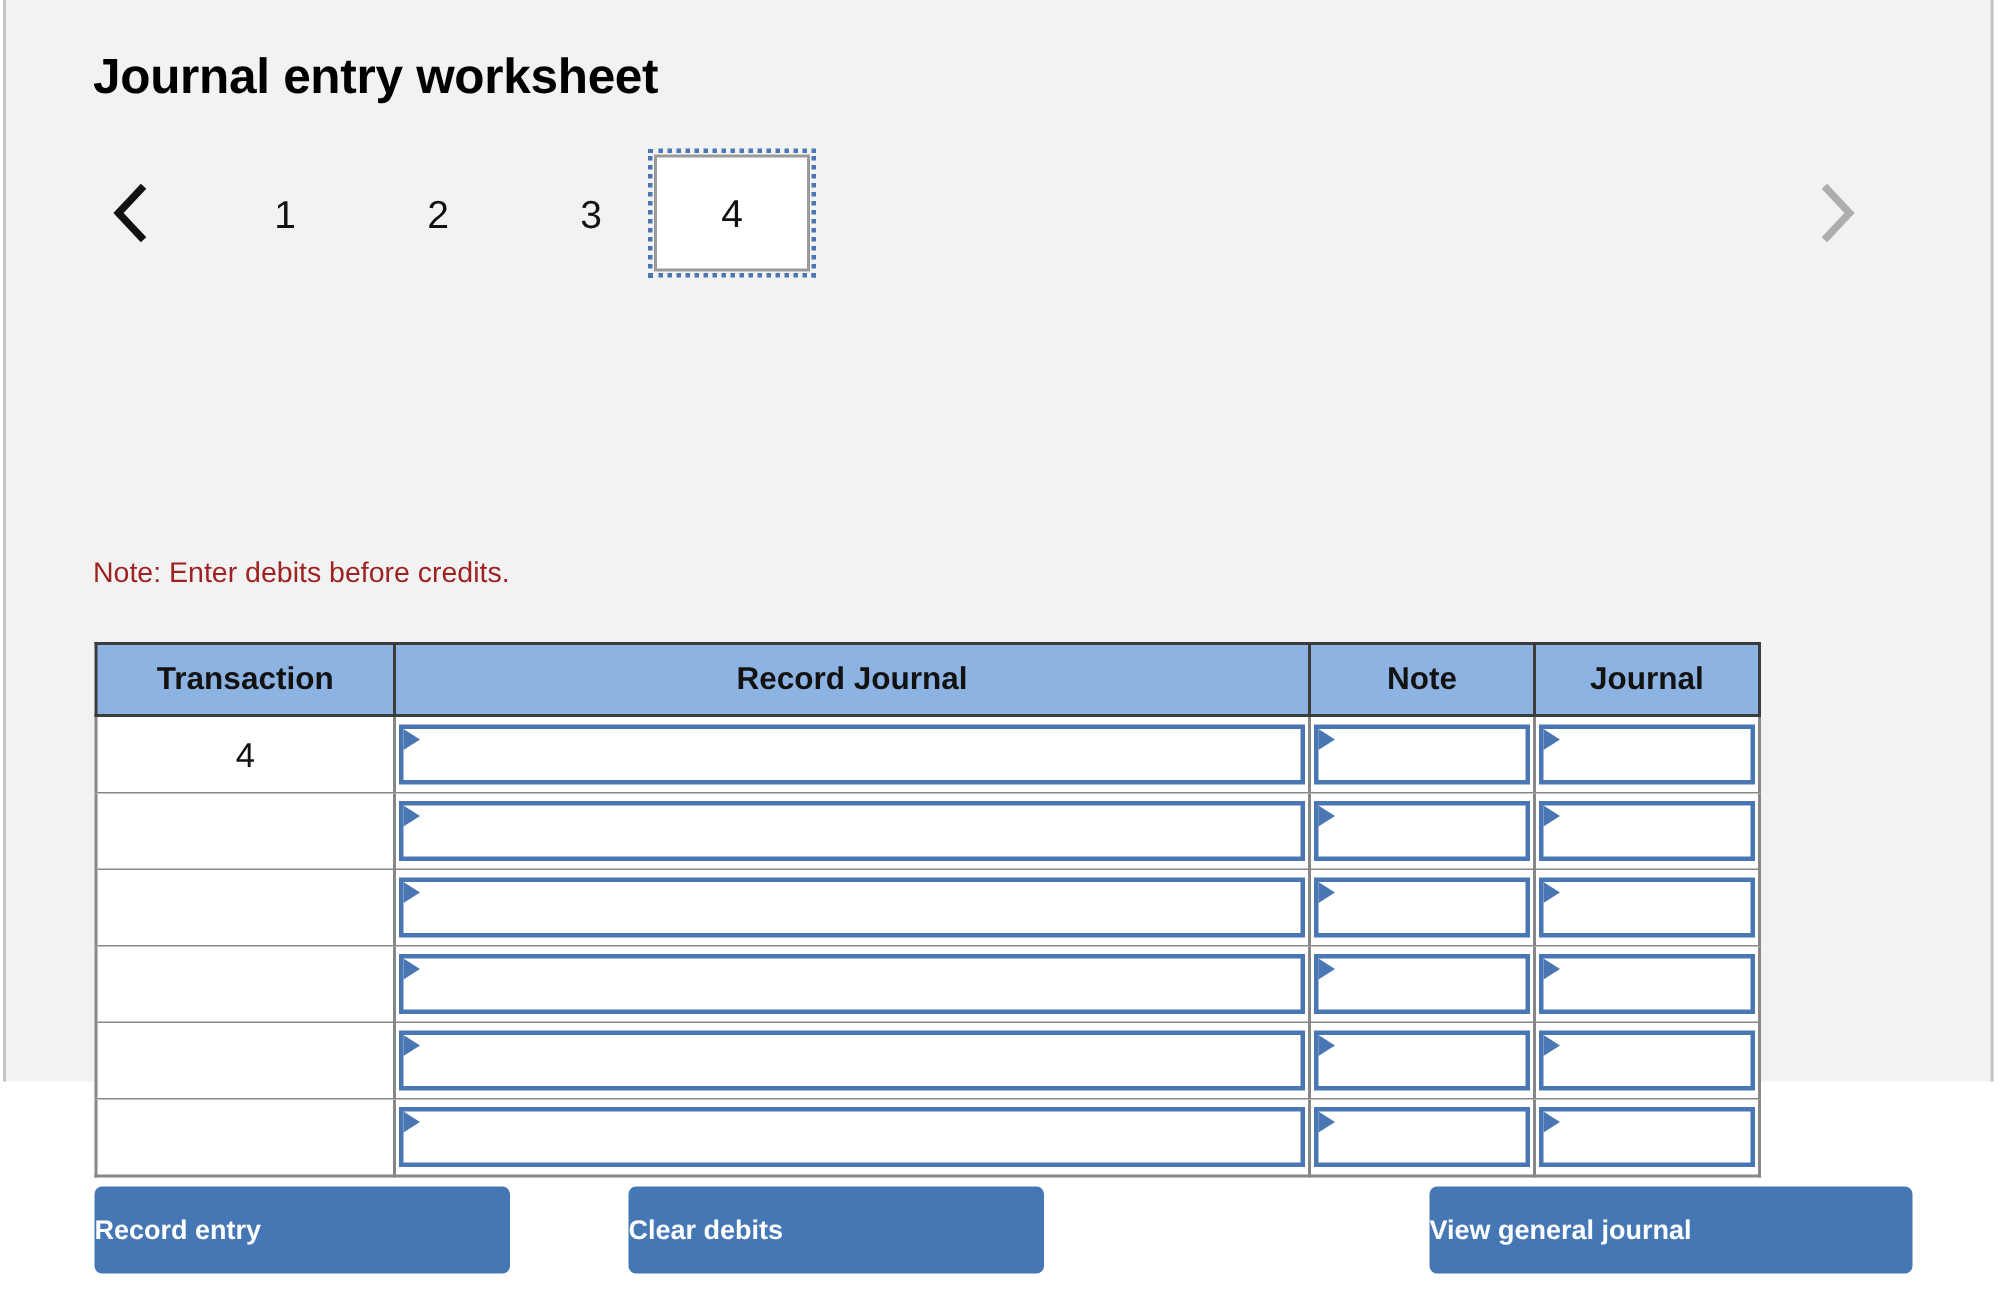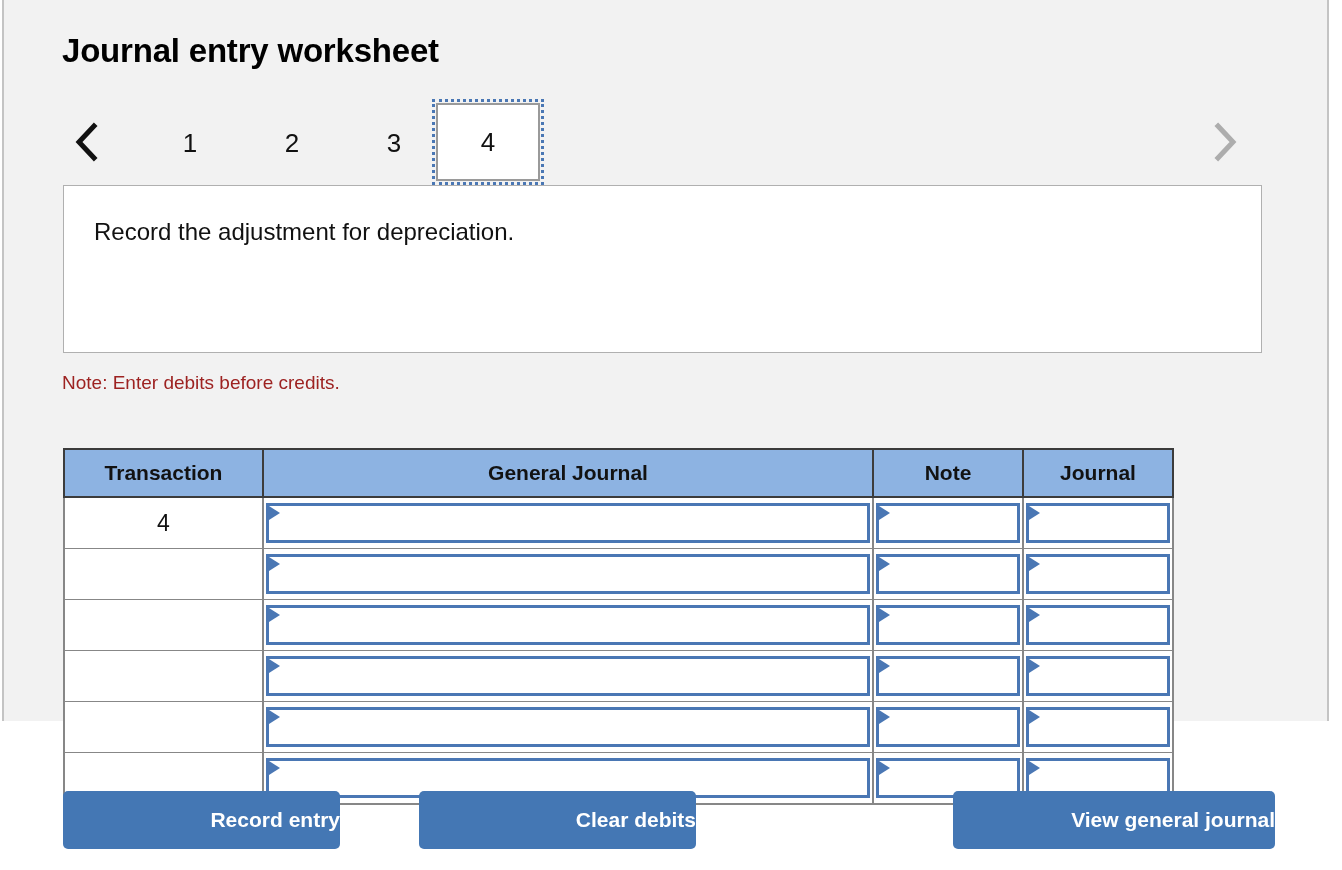--- a/index.html
+++ b/index.html
@@ -111,21 +111,21 @@
     left: 58px;
     top: 372px;
     font-size: 19px;
     color: #9d2221;
   }
 
   
   .jtable {
     position: absolute;
     left: 59px;
-    top: 448px;
+    top: 428px;
     width: 1109px;
     border-collapse: collapse;
     table-layout: fixed;
     background: #ffffff;
   }
   .jtable th {
     background: #8db3e2;
     border: 2px solid #3c3c3c;
     font-size: 21px;
     font-weight: bold;
@@ -178,27 +178,27 @@
     border-left: 11px solid #4a77b4;
   }
   td.pad-cell { padding: 2px 0; }
 
   
   .btn {
     position: absolute;
     height: 58px;
     background: #4477b4;
     color: #ffffff;
-    font-size: 21px;
+    font-size: 18px;
     font-weight: bold;
     border: none;
     border-radius: 5px;
     display: flex;
     align-items: center;
-    justify-content: flex-end;
+    justify-content: flex-start;
     cursor: pointer;
     font-family: "Liberation Sans", sans-serif;
   }
   .btn-record { left: 59px;  top: 791px; width: 277px; }
   .btn-clear  { left: 415px; top: 791px; width: 277px; }
   .btn-view   { left: 949px; top: 791px; width: 322px; }
 </style>
 </head>
 <body>
 
@@ -231,37 +231,34 @@
 
     <div class="nav-arrow nav-next">
       <span>
         <svg width="26" height="40" viewBox="0 0 26 40">
           <polyline points="6,4 21,20 6,36" fill="none" stroke="#adadad" stroke-width="5" stroke-linecap="square" stroke-linejoin="miter"></polyline>
         </svg>
       </span>
     </div>
   </div>
 
-  <div class="prompt-box">
-    <div class="prompt-text">Record the adjustment for depreciation.</div>
-  </div>
 
   <div class="note">Note: Enter debits before credits.</div>
 
   <table class="jtable">
     <colgroup>
       <col class="col-txn">
         <col class="col-gj">
         <col class="col-deb">
         <col class="col-cred">
     </colgroup>
     <thead>
       <tr>
         <th>Transaction</th>
-        <th>General Journal</th>
+        <th>Record Journal</th>
         <th>Note</th>
         <th>Journal</th>
       </tr>
     </thead>
     <tbody>
         <tr>
           <td class="txn-cell">4</td>
           <td class="pad-cell">
             <div class="cell-input">
               <span class="tri"></span>

